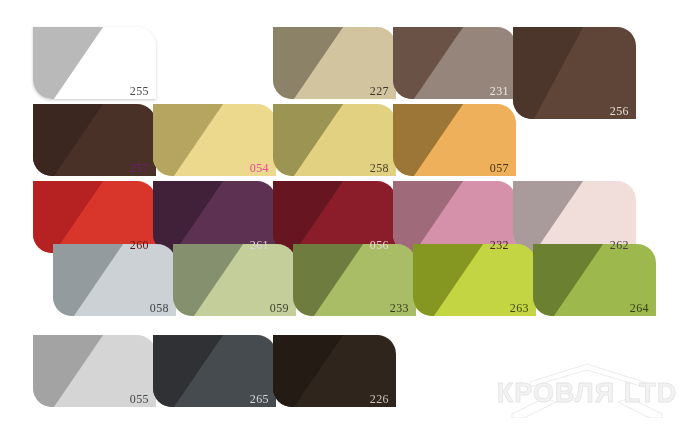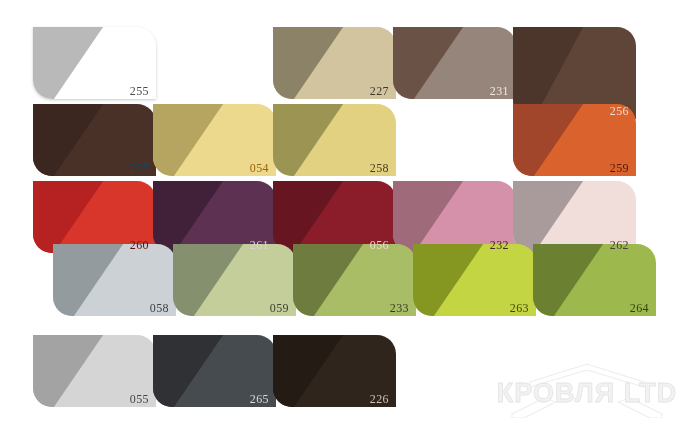--- a/index.html
+++ b/index.html
@@ -124,36 +124,36 @@
       <div class="swatch" style="left: 513px; width: 123px; height: 92px; border-radius: 0px 19px;">
         <div class="swatch-light" style="background: rgb(94, 69, 55);"></div>
         <div class="swatch-dark" style="background: rgb(76, 53, 42);"></div>
         <div class="swatch-code" style="color: rgb(230, 220, 212);">256</div>
       </div>
     </div>
     <div class="swatch-row" style="top: 104px;">
       <div class="swatch" style="left: 33px; width: 123px; height: 72px; border-radius: 0px 19px;">
         <div class="swatch-light" style="background: rgb(74, 49, 40);"></div>
         <div class="swatch-dark" style="background: rgb(59, 39, 32);"></div>
-        <div class="swatch-code" style="color: #0c4a6e;">257</div>
+        <div class="swatch-code" style="color: #701a75;">257</div>
       </div>
       <div class="swatch" style="left: 153px; width: 123px; height: 72px; border-radius: 0px 19px;">
         <div class="swatch-light" style="background: rgb(236, 217, 141);"></div>
         <div class="swatch-dark" style="background: rgb(182, 165, 97);"></div>
-        <div class="swatch-code" style="color: #a16207; padding-left: 40px;">054</div>
+        <div class="swatch-code" style="color: #ec4899; padding-left: 40px;">054</div>
       </div>
       <div class="swatch" style="left: 273px; width: 123px; height: 72px; border-radius: 0px 19px;">
         <div class="swatch-light" style="background: rgb(227, 209, 130);"></div>
         <div class="swatch-dark" style="background: rgb(155, 148, 82);"></div>
         <div class="swatch-code" style="color: rgb(70, 65, 42);">258</div>
       </div>
-      <div class="swatch" style="left: 513px; width: 123px; height: 72px; border-radius: 0px 19px;">
-        <div class="swatch-light" style="background: rgb(218, 99, 45);"></div>
-        <div class="swatch-dark" style="background: rgb(161, 69, 43);"></div>
-        <div class="swatch-code" style="color: rgb(76, 28, 14);">259</div>
+      <div class="swatch" style="left: 393px; width: 123px; height: 72px; border-radius: 0px 19px;">
+        <div class="swatch-light" style="background: rgb(238, 176, 90);"></div>
+        <div class="swatch-dark" style="background: rgb(155, 118, 54);"></div>
+        <div class="swatch-code" style="color: rgb(74, 54, 22);">057</div>
       </div>
     </div>
     <div class="swatch-row" style="top: 181px;">
       <div class="swatch" style="left: 33px; width: 123px; height: 72px; border-radius: 0px 19px;">
         <div class="swatch-light" style="background: rgb(217, 54, 43);"></div>
         <div class="swatch-dark" style="background: rgb(182, 33, 33);"></div>
         <div class="swatch-code" style="color: rgb(94, 19, 16);">260</div>
       </div>
       <div class="swatch" style="left: 153px; width: 123px; height: 72px; border-radius: 0px 19px;">
         <div class="swatch-light" style="background: rgb(93, 49, 81);"></div>

